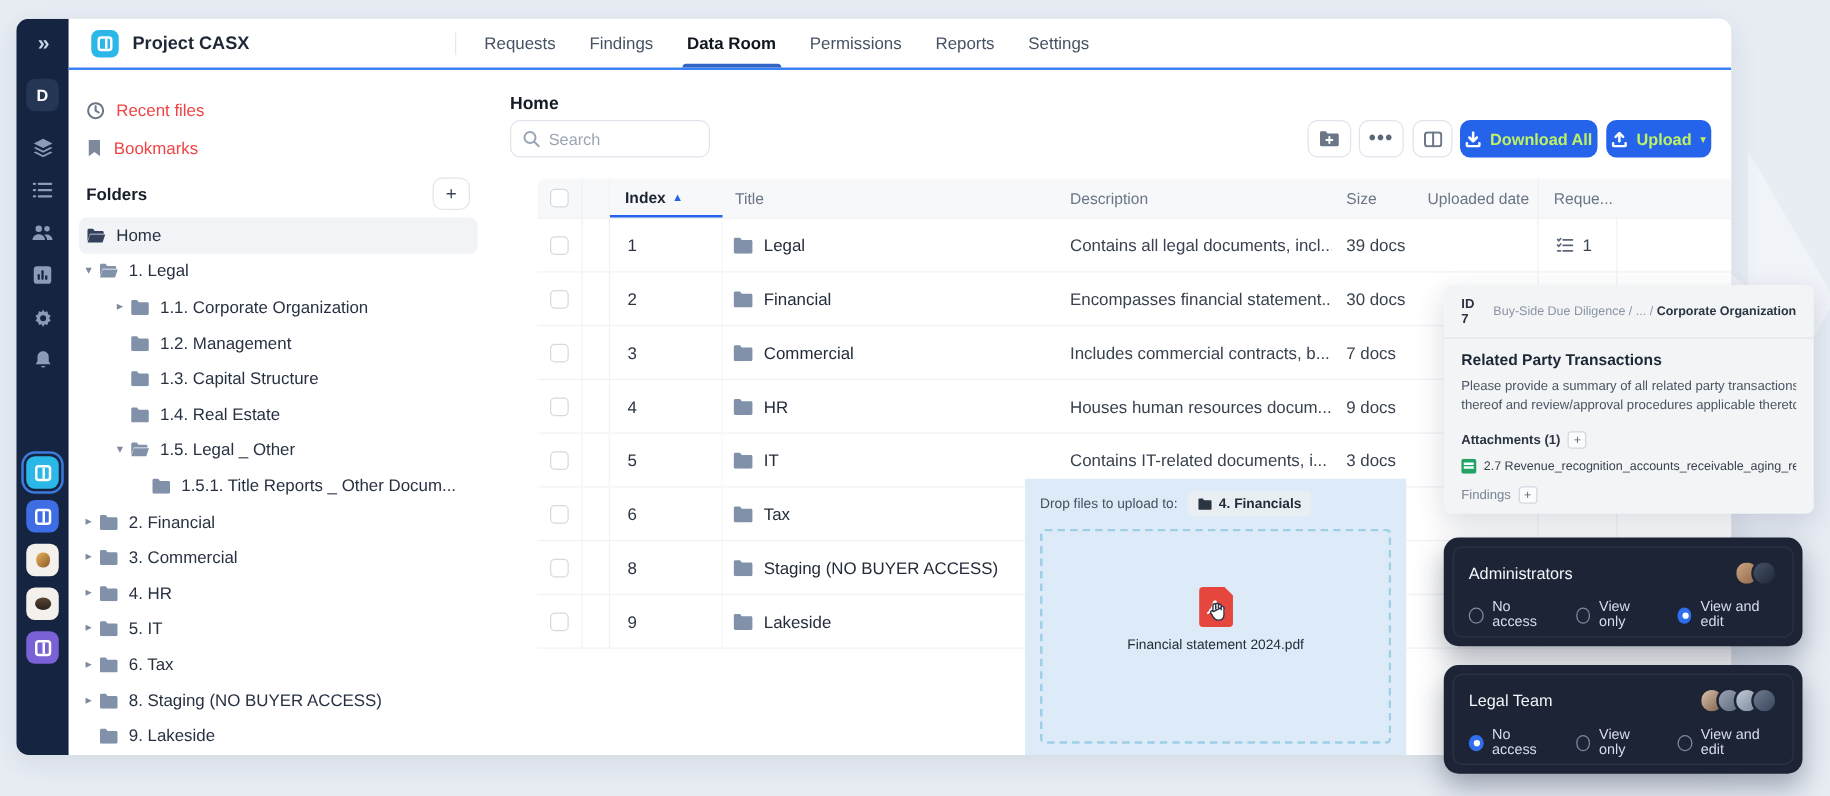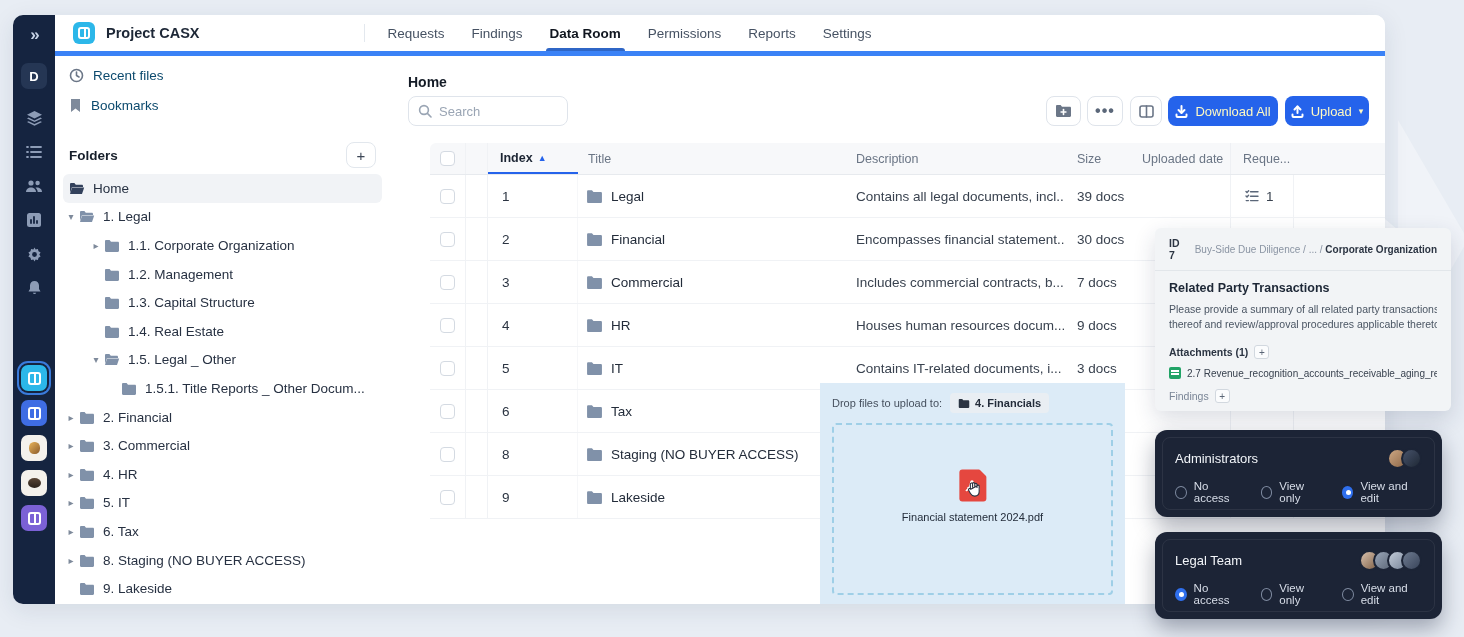--- a/index.html
+++ b/index.html
@@ -31,35 +31,35 @@
   .tile-cyan { background:#2cb7e9; box-shadow:0 0 0 2px #152440,0 0 0 4px #3a7bdc; }
   .tile-blue { background:#3f6de4; }
   .tile-white { background:#f4f1ec; }
   .tile-purple { background:#7b61d6; }
   .tile-glyph { width:13px; height:13px; border:2px solid #fff; border-radius:3px; position:relative; }
   .tile-glyph::after { content:""; position:absolute; left:4px; top:0; bottom:0; width:2px; background:#fff; }
   .blob { width:13px; height:10px; border-radius:50%; }
 
   
   .topbar { position:absolute; left:42px; right:0; top:0; height:41px; background:#fff;
-            border-bottom:5px solid #3b82f6; display:flex; align-items:center; }
+            border-bottom:2px solid #3b82f6; display:flex; align-items:center; }
   .app-logo { width:22px; height:22px; border-radius:6px; background:#2cb7e9; margin-left:18px;
               display:flex; align-items:center; justify-content:center; }
   .app-title { font-size:14.5px; font-weight:600; color:#1d2736; margin-left:11px; }
   .tb-div { width:1px; height:18px; background:#e3e8ee; margin-left:165px; }
   .tabs { display:flex; align-items:center; gap:27px; margin-left:22px; height:100%; }
   .tab { font-size:13.5px; color:#465263; cursor:pointer; height:100%; display:flex; align-items:center; position:relative; }
   .tab.active { color:#10161f; font-weight:bold; }
   .tab.active::after { content:""; position:absolute; left:-4px; right:-4px; bottom:0; height:3px;
                        background:#2f66c6; border-radius:3px 3px 0 0; }
 
   
   .sidebar { position:absolute; left:42px; top:41px; width:335px; bottom:0; background:#fff; overflow:hidden; }
-  .srow { display:flex; align-items:flex-start; gap:9px; height:28px; margin:2px 8px 0 8px; padding-left:6px;
-          font-size:13.5px; color:#0c4a6e; border-radius:6px; cursor:pointer; }
+  .srow { display:flex; align-items:flex-end; gap:9px; height:28px; margin:2px 8px 0 8px; padding-left:6px;
+          font-size:13.5px; color:#ef4444; border-radius:6px; cursor:pointer; }
   .srow:first-child { margin-top:12px; }
   .folders-hdr { display:flex; align-items:center; justify-content:space-between; margin:16px 14px 6px 14px; }
   .folders-hdr b { font-size:13.5px; color:#171f2b; }
   .addbtn { width:30px; height:26px; border:1px solid #e2e7ed; border-radius:8px; background:#fff;
             color:#3c4656; font-size:15px; display:flex; align-items:center; justify-content:center; cursor:pointer; }
   .tree { margin-top:2px; }
   .trow { display:flex; align-items:center; height:28.6px; margin:0 8px; border-radius:6px;
           font-size:13.5px; color:#273142; cursor:pointer; white-space:nowrap; overflow:hidden; }
   .trow.sel { background:#f1f3f6; }
   .trow .lbl { margin-left:8px; }
@@ -68,22 +68,22 @@
   .fold { flex:0 0 16px; display:flex; }
 
   
   .main-title { position:absolute; left:395px; top:59px; font-size:14px; font-weight:bold; color:#141b26; }
   .search { position:absolute; left:395px; top:81px; width:160px; height:30px; border:1px solid #dfe4eb;
             border-radius:8px; display:flex; align-items:center; padding:0 9px; gap:7px; background:#fff; }
   .search input { border:none; outline:none; font-size:13px; color:#273142; width:110px; background:transparent; font-family:inherit; }
   .search input::placeholder { color:#9aa5b4; }
   .tbtn { position:absolute; top:81px; height:30px; border:1px solid #dfe4eb; border-radius:8px; background:#fff;
           display:flex; align-items:center; justify-content:center; color:#5b6779; cursor:pointer; }
-  .bbtn { position:absolute; top:81px; height:30px; border-radius:8px; background:#2563eb; color:#fef9c3;
-          font-size:13px; font-weight:normal; display:flex; align-items:center; justify-content:center; gap:7px; cursor:pointer; }
+  .bbtn { position:absolute; top:81px; height:30px; border-radius:8px; background:#2563eb; color:#bef264;
+          font-size:13px; font-weight:bold; display:flex; align-items:center; justify-content:center; gap:7px; cursor:pointer; }
 
   
   .table { position:absolute; left:417px; top:128px; width:962px; }
   .trowt { display:grid; grid-template-columns:36px 22px 90px 266px 221px 65px 100px 64px 1fr; align-items:center; }
   .thead { height:32px; background:#f7f8fa; border-radius:6px 6px 0 0; border-bottom:1px solid #e7eaee; }
   .thead .hc { font-size:12.5px; color:#6a7585; padding-left:12px; }
   .thead .hc.b { color:#1c2533; font-weight:bold; }
   .rowd { height:43px; border-bottom:1px solid #f0f2f5; font-size:13.5px; }
   .ccell { display:flex; justify-content:center; align-items:center; height:100%; border-right:1px solid #f0f2f5; }
   .hcell { height:100%; border-right:1px solid #f0f2f5; }

